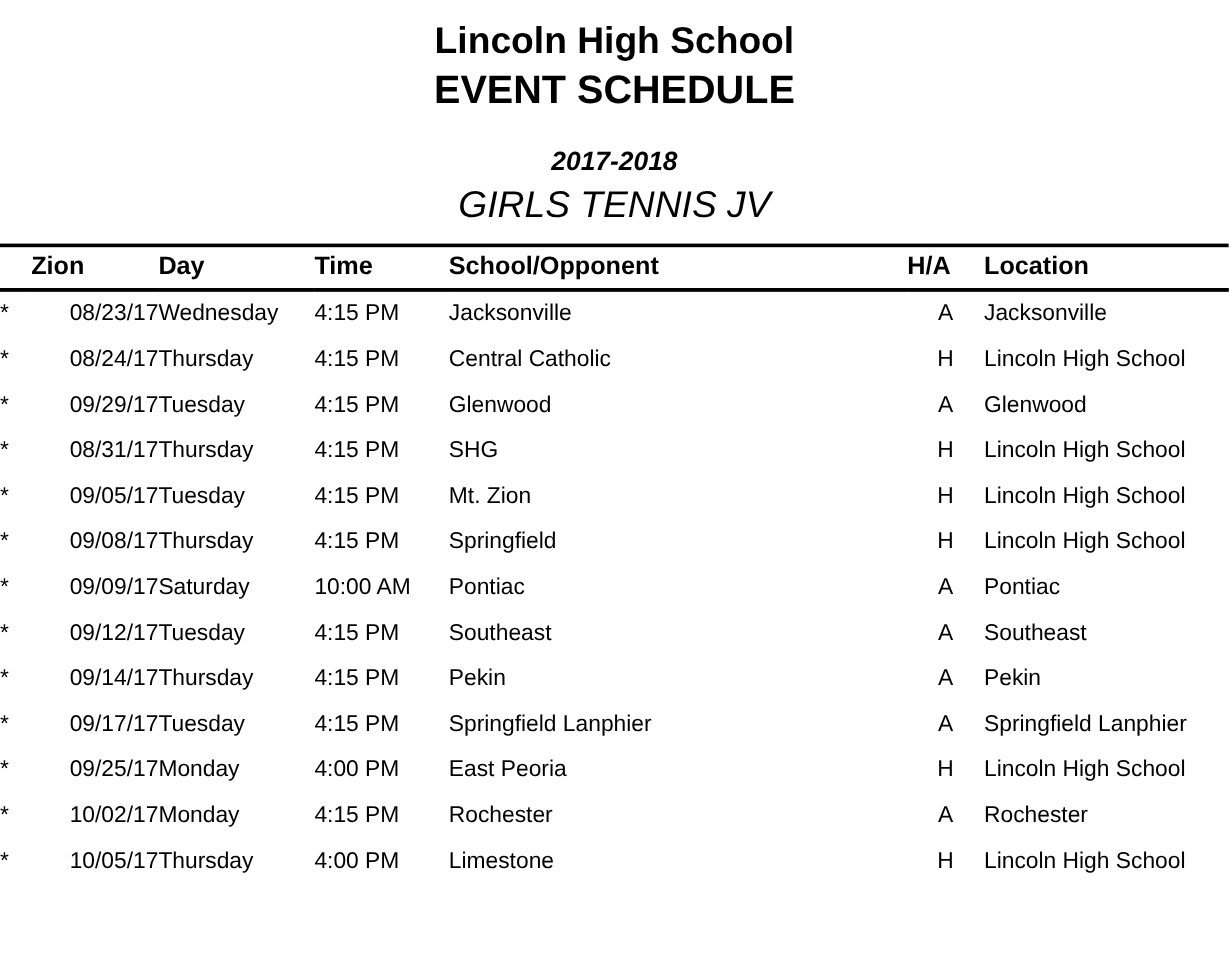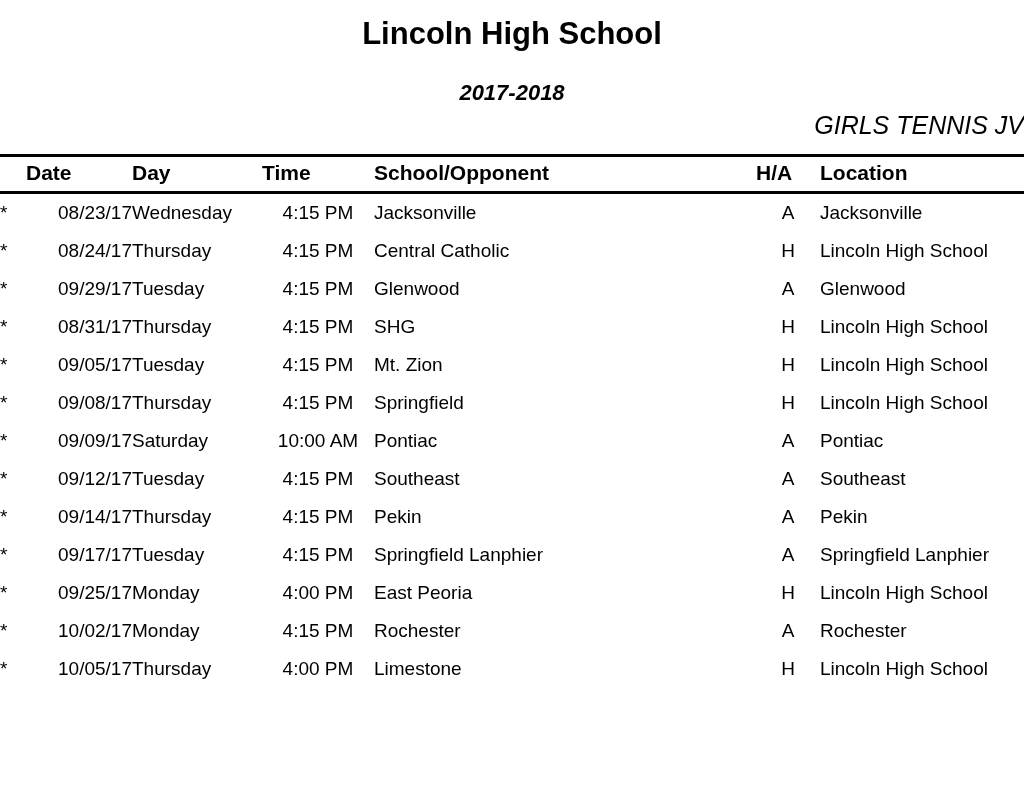--- a/index.html
+++ b/index.html
@@ -37,25 +37,24 @@
     margin-top: 4px;
   }
   .season {
     font-size: 22px;
     font-weight: bold;
     font-style: italic;
     margin-top: 28px;
     line-height: 1.2;
   }
   .team {
-    font-size: 25px;
+    font-size: 31px;
     font-style: italic;
     margin-top: 4px;
     line-height: 1.2;
-    text-align: right;
   }
   .rule {
     border: none;
     border-top: 3px solid #000;
     margin: 14px 0 0 0;
     width: 100%;
   }
   table.schedule {
     width: 100%;
     border-collapse: collapse;
@@ -87,52 +86,53 @@
   th.th-loc  { text-align: left; padding-left: 18px; }
 
   table.schedule tbody td {
     font-size: 19px;
     padding: 8px 0 8px 0;
     vertical-align: baseline;
   }
   td.c-star { text-align: left; padding-left: 6px; font-size: 17px; }
   td.c-date { text-align: right; padding-left: 4px; }
   td.c-day  { text-align: left; padding-right: 6px; }
-  td.c-time { text-align: center; padding-right: 8px; }
+  td.c-time { text-align: left; padding-right: 8px; }
   td.c-event{ text-align: left; padding-left: 14px; }
   td.c-ha   { text-align: center; }
   td.c-loc  { text-align: left; padding-left: 18px; }
 </style>
 </head>
 <body>
 
 <div class="page">
 
   <div class="header">
     <div class="school-name">Lincoln High School</div>
+    <div class="doc-title">EVENT SCHEDULE</div>
     <div class="season">2017-2018</div>
     <div class="team">GIRLS TENNIS JV</div>
   </div>
 
   <hr class="rule">
 
   <table class="schedule">
     <colgroup>
       <col class="c-star">
       <col class="c-date">
       <col class="c-day">
       <col class="c-time">
       <col class="c-event">
       <col class="c-ha">
       <col class="c-loc">
     </colgroup>
     <thead>
       <tr class="head-row">
         <th class="th-star"></th>
-        <th class="th-date">Date</th>
+        <th class="th-date">Zion</th>
         <th class="th-day">Day</th>
         <th class="th-time">Time</th>
         <th class="th-event">School/Opponent</th>
         <th class="th-ha">H/A</th>
         <th class="th-loc">Location</th>
       </tr>
     </thead>
     <tbody id="schedule-body">
         <tr>
           <td class="c-star">*</td>

